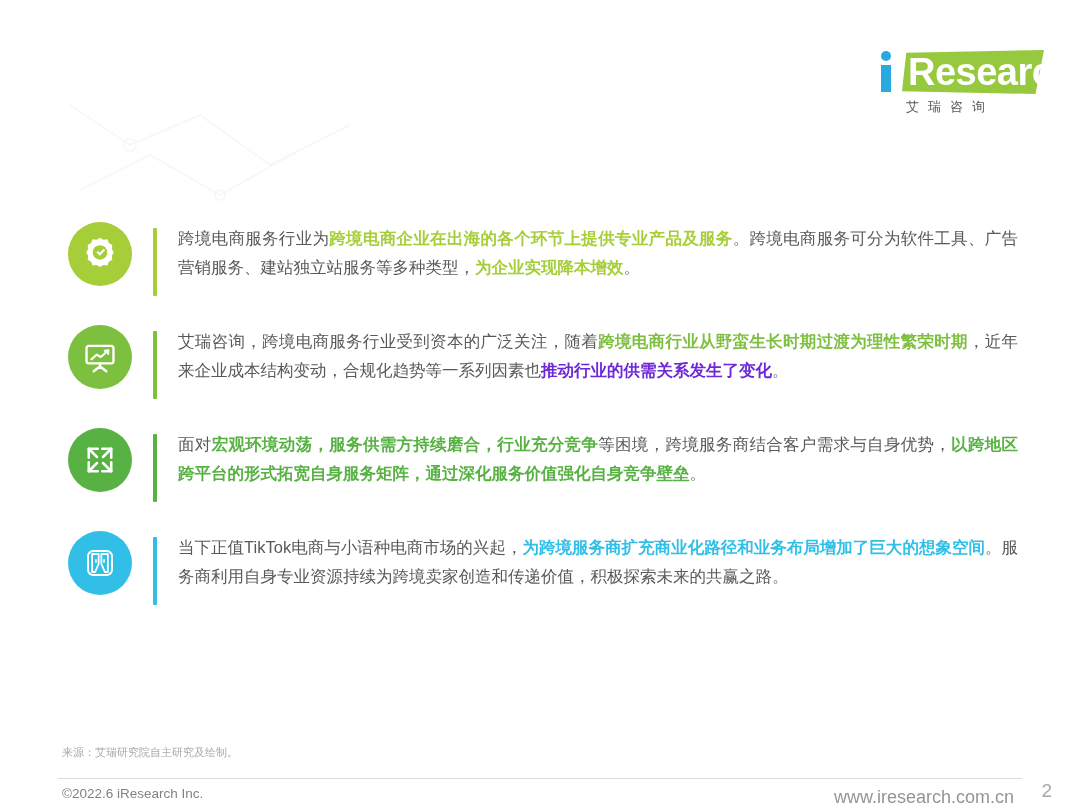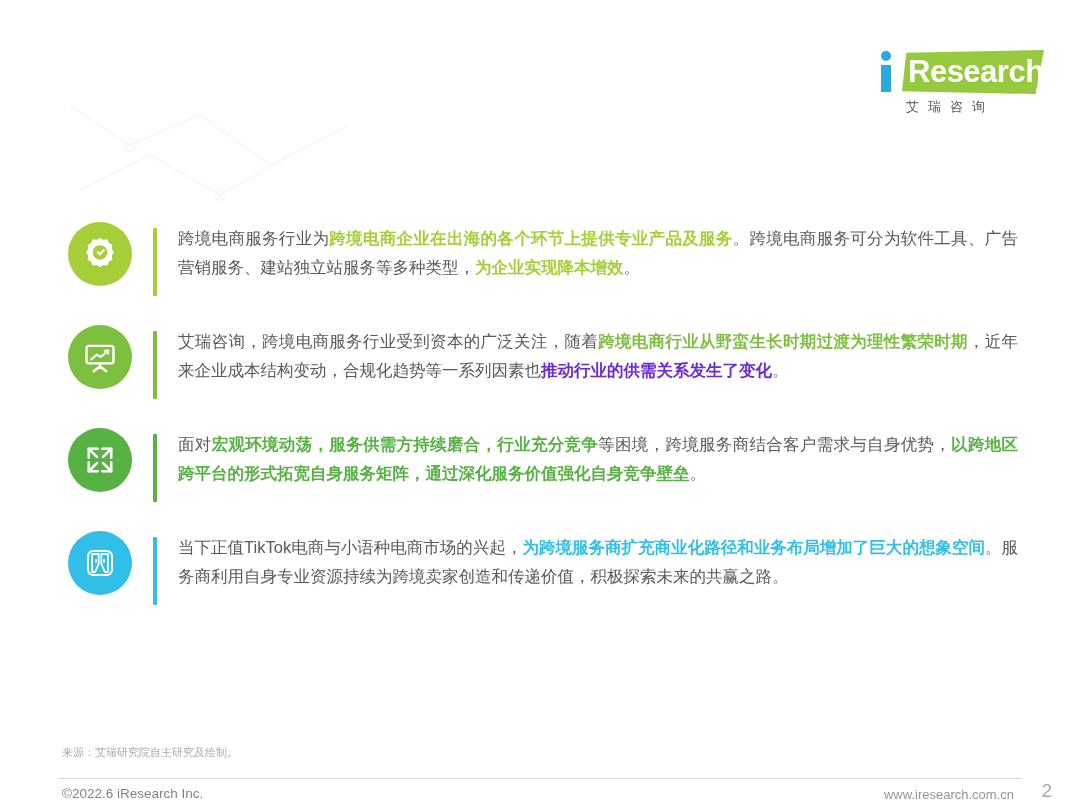--- a/index.html
+++ b/index.html
@@ -81,21 +81,21 @@
     left: 3px;
     top: 17px;
     width: 10px;
     height: 27px;
     background: #28A9E0;
   }
   .logo-research {
     position: absolute;
     left: 30px;
     top: 6px;
-    font-size: 31px;
+    font-size: 38px;
     line-height: 36px;
     color: #ffffff;
     font-weight: 600;
     letter-spacing: -0.5px;
     font-family: "Liberation Sans", sans-serif;
   }
   .logo-cn {
     position: absolute;
     left: 28px;
     top: 50px;
@@ -185,21 +185,21 @@
     position: absolute;
     left: 62px;
     top: 786px;
     font-size: 13.5px;
     color: #808285;
   }
   .footer-site {
     position: absolute;
     right: 66px;
     top: 787px;
-    font-size: 13px;
+    font-size: 18px;
     color: #939598;
   }
   .footer-page {
     position: absolute;
     right: 28px;
     top: 780px;
     font-size: 19px;
     color: #A7A9AC;
   }
 </style>

